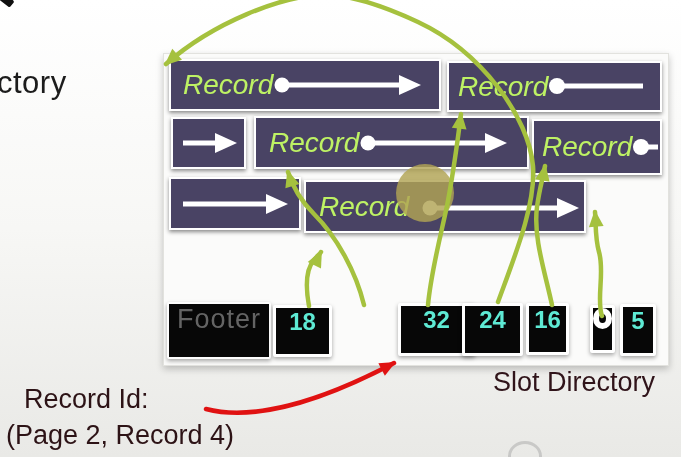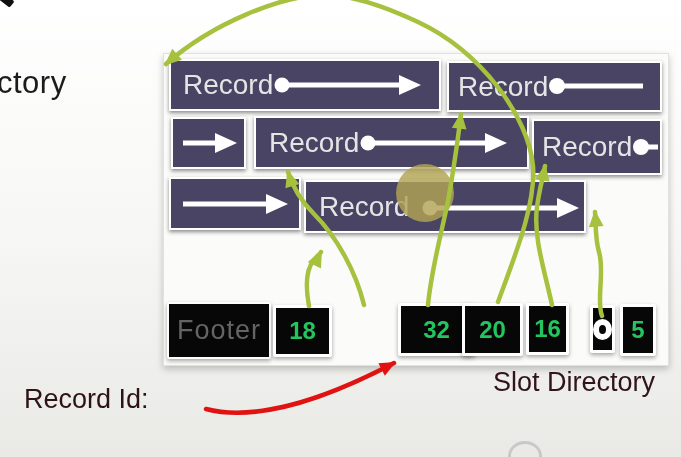--- a/index.html
+++ b/index.html
@@ -12,27 +12,27 @@
   
   #heading-fragment{left:-3px;top:65px;font-size:31px;color:#1c1c1c;letter-spacing:0.5px;}
   #corner-mark{left:-4px;top:-5px;width:18px;height:8px;background:#101010;transform:rotate(38deg);border-radius:2px;}
   
   #page{left:163px;top:53px;width:504px;height:311px;background:#fbfbfa;
         border:1px solid #e2e2de;box-shadow:0 3px 7px rgba(0,0,0,0.22);}
   
   .rbox{position:absolute;display:flex;align-items:center;background:#494364;
         border:2px solid #ffffff;box-shadow:0 2px 4px rgba(0,0,0,0.45);
         box-sizing:border-box;color:#fff;}
-  .rbox .lbl{font-size:28px;color:#e5e5e5;white-space:nowrap;line-height:1;}
+  .rbox .lbl{font-size:28px;color:#bef264;white-space:nowrap;line-height:1;font-style:italic;}
   .rbox svg{display:block;flex:0 0 auto;}
   
-  .slot{position:absolute;display:flex;align-items:center;justify-content:center;
+  .slot{position:absolute;display:flex;justify-content:center;
         background:#070707;border:3px solid #ffffff;box-sizing:border-box;
         box-shadow:0 2px 4px rgba(0,0,0,0.35);border-radius:2px;}
-  .slot .num{color:#22c55e;font-size:24px;font-weight:bold;}
+  .slot .num{color:#5eead4;font-size:24px;font-weight:bold;}
   #footer-box{left:167px;top:302px;width:104px;height:57px;border:2px solid #fdfdfd;}
   #footer-box .ftxt{color:#646464;font-size:27px;letter-spacing:1px;}
   #null-ring{width:21px;height:21px;border:6px solid #ffffff;border-radius:50%;box-sizing:border-box;}
   
   .maroon{color:#30141a;}
   #slot-directory-label{left:493px;top:367px;font-size:27px;text-align:right;}
   #record-id-line1{left:24px;top:384px;font-size:27px;color:#2d1316;}
   #record-id-line2{left:6px;top:420px;font-size:27px;color:#2d1316;}
   
   #highlight-circle{left:396px;top:164px;width:58px;height:58px;border-radius:50%;
@@ -107,34 +107,35 @@
   <div class="slot" id="footer-box">
     <span class="ftxt">Footer</span>
   </div>
   <div class="slot" style="left:273px;top:305px;width:59px;height:52px;">
     <span class="num">18</span>
   </div>
   <div class="slot" style="left:398px;top:303px;width:77px;height:53px;">
     <span class="num">32</span>
   </div>
   <div class="slot" style="left:462px;top:303px;width:61px;height:53px;">
-    <span class="num">20</span>
+    <span class="num">24</span>
   </div>
   <div class="slot" style="left:526px;top:303px;width:43px;height:52px;">
     <span class="num">16</span>
   </div>
   <div class="slot" style="left:590px;top:305px;width:25px;height:48px;">
     <span id="null-ring"></span>
   </div>
   <div class="slot" style="left:620px;top:304px;width:36px;height:52px;">
     <span class="num">5</span>
   </div>
 
   <div class="abs maroon" id="slot-directory-label">Slot Directory</div>
   <div class="abs" id="record-id-line1">Record Id:</div>
+  <div class="abs" id="record-id-line2">(Page 2, Record 4)</div>
 
   <div class="abs" id="highlight-circle"></div>
   <div class="abs" id="stray-blob"></div>
 
   <svg class="abs" id="overlay" width="681" height="457" viewBox="0 0 681 457">
     <defs>
       <marker id="gah" viewBox="0 0 18 16" refX="15" refY="8" markerWidth="19" markerHeight="17" markerUnits="userSpaceOnUse" orient="auto">
         <path d="M1,1 L17,8 L1,15 Z" fill="#a5c13e"></path>
       </marker>
       <marker id="rah" viewBox="0 0 18 16" refX="15" refY="8" markerWidth="18" markerHeight="16" markerUnits="userSpaceOnUse" orient="auto">

